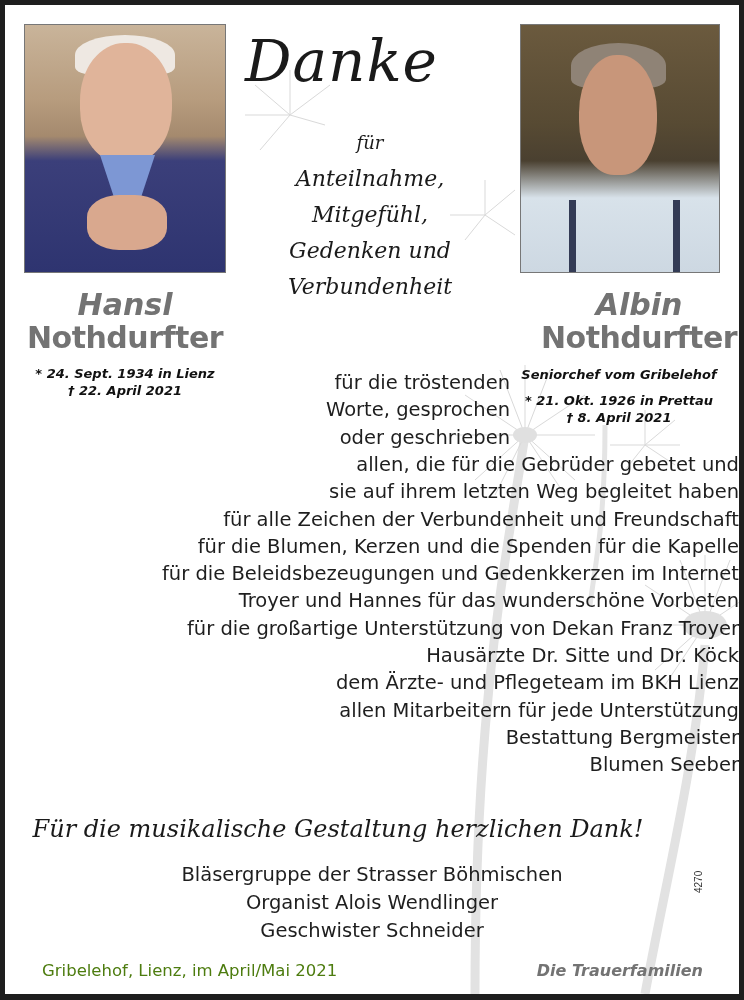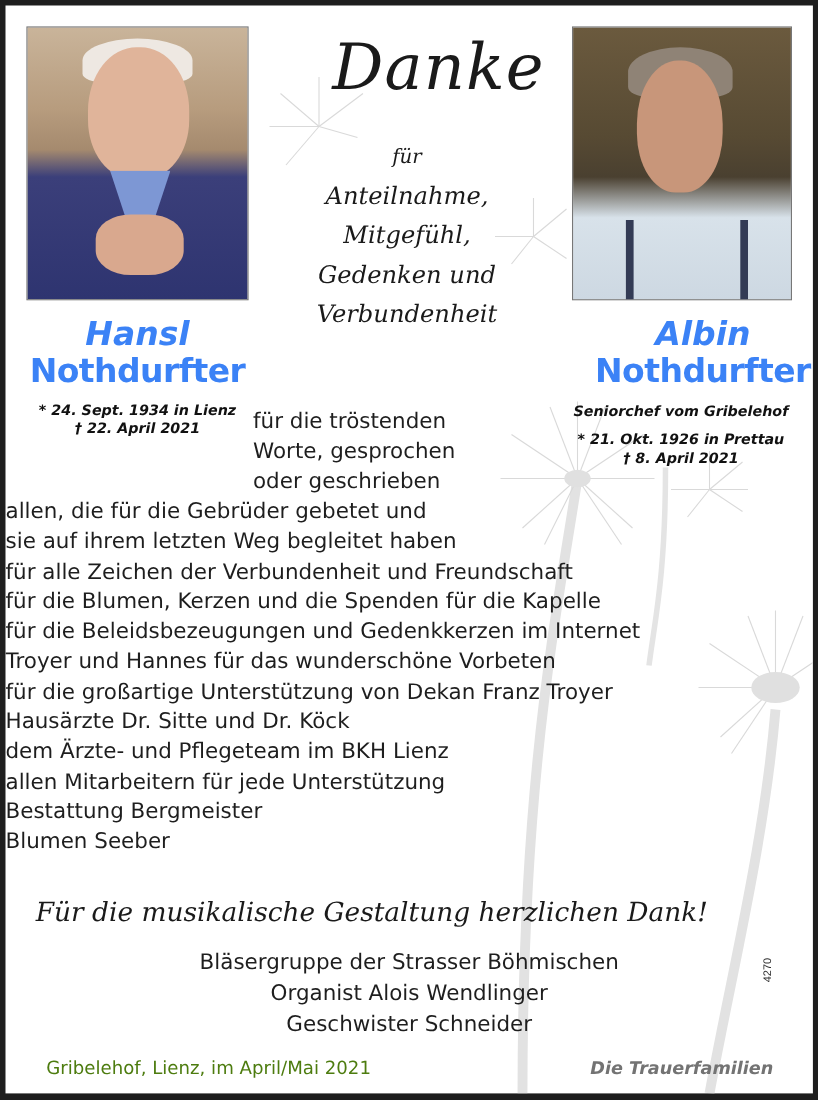--- a/index.html
+++ b/index.html
@@ -12,34 +12,34 @@
   .photo-right{left:515px;top:19px;width:198px;height:247px;
     background:linear-gradient(180deg,#6b5a3e 0%,#574a33 40%,#4a4030 55%,#d8e2ea 70%,#cdd8e2 100%);}
   .face{position:absolute;border-radius:48% 48% 45% 45%;}
   .face-l{left:55px;top:18px;width:92px;height:120px;background:#e0b49a;}
   .face-r{left:58px;top:30px;width:78px;height:120px;background:#c8967a;}
   .shirt-l{position:absolute;left:75px;top:130px;width:55px;height:50px;background:#7d97d4;clip-path:polygon(0 0,100% 0,70% 100%,30% 100%);}
   .hands{position:absolute;left:62px;top:170px;width:80px;height:55px;border-radius:40%;background:#d9a88e;}
   .strap{position:absolute;top:175px;width:7px;height:75px;background:#333b55;}
   .hair-r{position:absolute;left:50px;top:18px;width:95px;height:45px;border-radius:50% 50% 20% 20%;background:#8f8376;}
   .hair-l{position:absolute;left:50px;top:10px;width:100px;height:40px;border-radius:50% 50% 20% 20%;background:#eee8e2;}
-  .name{position:absolute;text-align:center;font-family:"DejaVu Sans",sans-serif;font-weight:bold;color:#3b82f6;line-height:1.1;}
+  .name{position:absolute;text-align:center;font-family:"DejaVu Sans",sans-serif;font-weight:bold;color:#737373;line-height:1.1;}
   .name-left{left:10px;width:220px;top:283px;font-size:30px;}
   .name-right{left:520px;width:228px;top:283px;font-size:30px;}
   .name .first{font-style:italic;display:block;}
   .name .last{display:block;letter-spacing:-0.5px;}
   .dates{position:absolute;text-align:center;font-family:"DejaVu Sans",sans-serif;font-style:italic;font-weight:bold;color:#111;font-size:13px;line-height:17px;}
   .dates-left{left:10px;width:220px;top:360px;}
   .dates-right{left:500px;width:228px;top:361px;}
   .dates-right .role{display:block;margin-bottom:9px;}
   .script{font-family:"DejaVu Serif",serif;font-style:italic;color:#1a1a1a;}
-  .danke{position:absolute;left:240px;width:250px;top:22px;text-align:right;font-size:58px;font-weight:normal;letter-spacing:1px;}
+  .danke{position:absolute;left:240px;width:250px;top:22px;text-align:left;font-size:58px;font-weight:normal;letter-spacing:1px;}
   .script-list{position:absolute;left:240px;width:250px;top:120px;text-align:center;font-size:22px;line-height:36px;}
   .script-list .fuer{font-size:18px;display:block;margin-bottom:0;}
-  .body-text{position:absolute;left:0;width:734px;text-align:left;font-family:"DejaVu Sans",sans-serif;color:#1e1e1e;font-size:19.5px;line-height:27.3px;}
+  .body-text{position:absolute;left:0;width:734px;text-align:right;font-family:"DejaVu Sans",sans-serif;color:#1e1e1e;font-size:19.5px;line-height:27.3px;}
   .top-block{top:364px;left:225px;width:280px;}
   .main-block{top:446px;}
   .music{position:absolute;left:0;width:666px;top:810px;text-align:center;font-size:24px;}
   .musicians{position:absolute;left:0;width:734px;top:856px;text-align:center;font-family:"DejaVu Sans",sans-serif;color:#1e1e1e;font-size:19.5px;line-height:28px;}
   .footer-left{position:absolute;left:37px;top:956px;font-family:"DejaVu Sans",sans-serif;color:#4d7c0f;font-size:16.5px;}
   .footer-right{position:absolute;right:36px;top:956px;font-family:"DejaVu Sans",sans-serif;font-style:italic;font-weight:bold;color:#737373;font-size:16px;}
   .ad-code{position:absolute;left:688px;top:888px;font-family:"Liberation Sans",sans-serif;font-size:10px;color:#333;transform:rotate(-90deg);transform-origin:left top;}
 </style>
 </head>
 <body>

